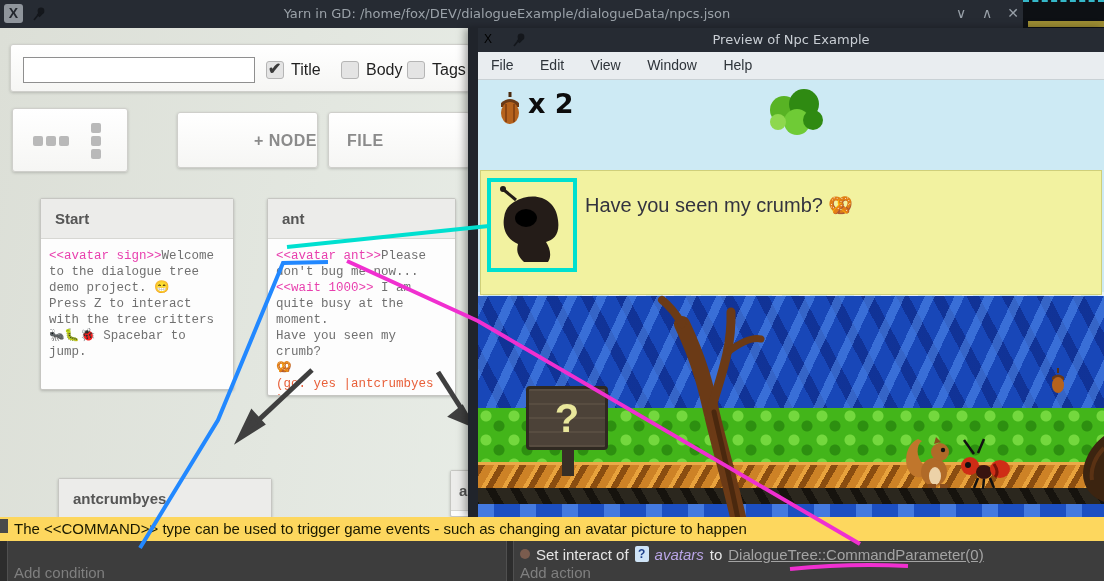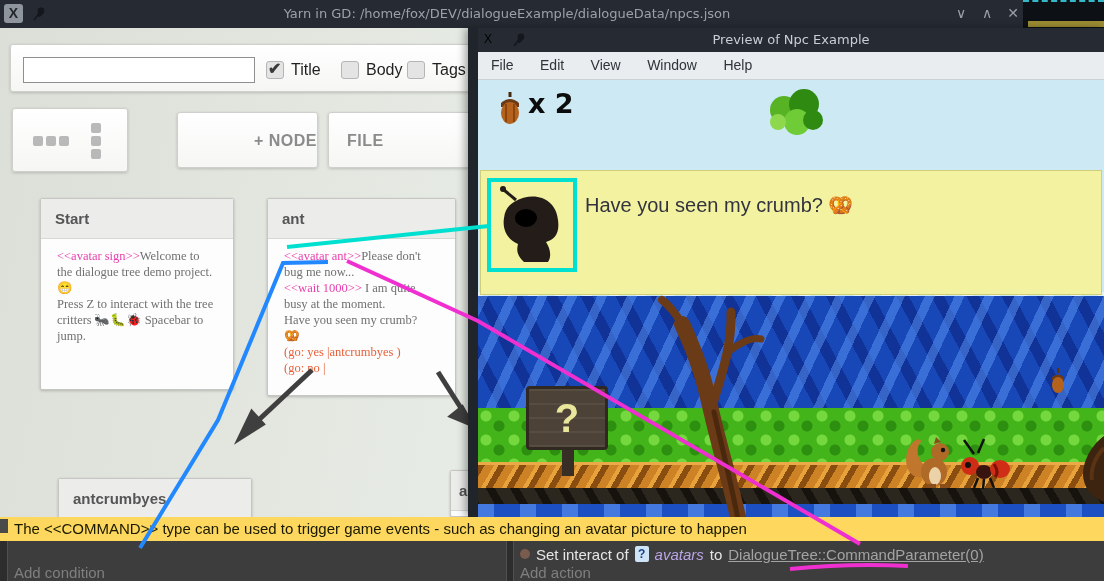--- a/index.html
+++ b/index.html
@@ -48,25 +48,25 @@
   .btn{position:absolute;height:56px;font-size:16px;font-weight:bold;color:#8b8b8b;
      letter-spacing:.5px;line-height:56px;padding-left:18px;cursor:pointer;}
   .btn-node{left:177px;top:84px;width:141px;text-align:right;}
   .btn-file{left:328px;top:84px;width:142px;}
 
   
   .node{position:absolute;background:#fdfdfd;border:1px solid #c6c6c2;border-radius:2px;
      box-shadow:0 1px 3px rgba(0,0,0,.2);overflow:hidden;}
   .node-header{height:40px;background:#ececea;border-bottom:1px solid #d7d7d3;
      font-size:15px;font-weight:bold;color:#555;line-height:40px;padding-left:14px;}
-  .node-body{padding:9px 16px;font-family:Liberation Serif, serif;font-size:12.5px;
+  .node-body{padding:9px 8px;font-family:Liberation Mono, monospace;font-size:12.5px;
      line-height:16px;color:#707070;white-space:pre-wrap;word-break:break-word;}
   .n-start{left:8px;top:170px;width:194px;height:192px;margin-left:32px;}
   .n-ant{left:267px;top:170px;width:189px;height:198px;}
-  .n-yes{left:58px;top:450px;width:194px;height:45px;}
+  .n-yes{left:58px;top:450px;width:214px;height:45px;}
   .n-partial{left:450px;top:442px;width:40px;height:47px;}
   .n-partial .node-header{padding-left:8px;}
   .seg-cmd{color:#e83fae;}
   .seg-plain{color:#707070;}
   .seg-go{color:#e8603a;}
 
   .arrow-svg{position:absolute;left:0;top:0;width:1104px;height:489px;z-index:2;pointer-events:none;}
 
   
   .preview{position:absolute;left:468px;top:28px;width:636px;height:489px;z-index:3;background:#20242b;

